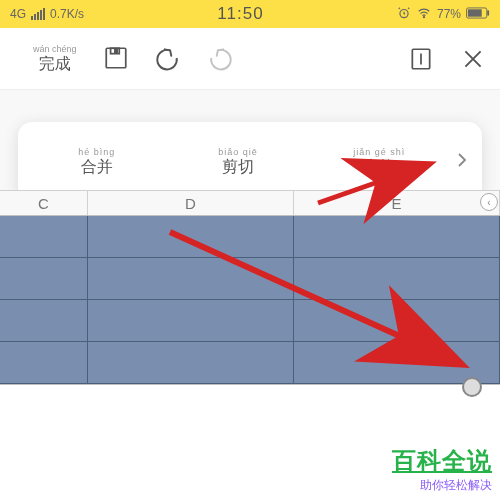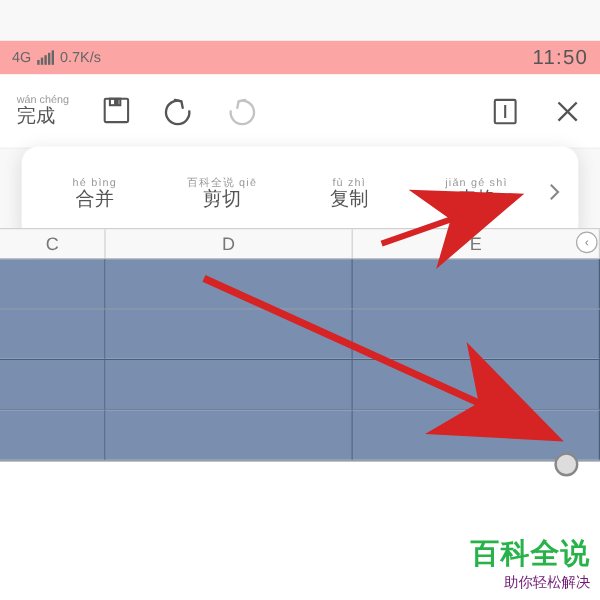--- a/index.html
+++ b/index.html
@@ -4,33 +4,33 @@
 <style>
   * { box-sizing: border-box; margin: 0; padding: 0; }
   body {
     width: 500px; height: 500px;
     font-family: -apple-system, "PingFang SC", sans-serif;
     background: #f8f8f8; overflow: hidden; position: relative;
     color: #444;
   }
   .status-bar {
     height: 28px; display: flex; align-items: center; justify-content: space-between;
-    padding: 0 10px; font-size: 12px; color: #666; background: #fca5a5; margin-top: 34px;
+    padding: 0 10px; font-size: 12px; color: #666; background: #fde047;
   }
   .status-left, .status-right { display: flex; align-items: center; gap: 5px; }
   .signal-bars { display: flex; align-items: flex-end; gap: 1px; }
   .bar { width: 2px; background: #666; }
   .b1{height:4px}.b2{height:6px}.b3{height:8px}.b4{height:10px}.b5{height:12px}
   .toolbar {
     height: 62px; background: #fff; display: flex; align-items: center;
     justify-content: space-between; padding: 0 14px;
     border-bottom: 1px solid #eee;
   }
   .toolbar-left, .toolbar-right { display: flex; align-items: center; gap: 26px; }
-  .finish-btn { text-align: left; font-size: 16px; color: #555; line-height: 1.1; }
+  .finish-btn { text-align: center; font-size: 16px; color: #555; line-height: 1.1; margin-left: 19px; }
   .finish-btn .pinyin { font-size: 9px; color: #999; display: block; }
   .tool-icon { width: 26px; height: 26px; display: flex; align-items: center; justify-content: center; }
   .tool-icon svg { width: 100%; height: 100%; }
   .disabled { opacity: 0.35; }
   .context-menu {
     position: absolute; top: 122px; left: 18px; right: 18px;
     background: #fff; border-radius: 14px;
     box-shadow: 0 3px 16px rgba(0,0,0,0.12);
     display: flex; align-items: center; padding: 12px 8px;
     height: 80px;
@@ -68,22 +68,22 @@
     border-top: 1px solid #c0c0c0;
   }
   .sel-handle {
     position:absolute; width:20px; height:20px; border-radius:50%;
     background:#ddd; border:2px solid #888;
   }
   .arrow-svg { position:absolute; top:0; left:0; pointer-events:none; }
   .watermark {
     position:absolute; right: 8px; bottom: 6px; text-align:right;
   }
-  .wm-main { color:#27b34a; font-weight:600; font-size:24px; letter-spacing:1px;}
-  .wm-sub { color:#701a75; font-size:12px; }
+  .wm-main { color:#27b34a; font-weight:600; font-size:24px; letter-spacing:1px;text-decoration:underline;}
+  .wm-sub { color:#8b5cf6; font-size:12px; }
   .expand-dot {
     position:absolute; right:2px; top:193px; width:18px; height:18px;
     border:1px solid #aaa; border-radius:50%; background:#fff;
     display:flex;align-items:center;justify-content:center;font-size:10px;color:#888;
   }
 </style>
 </head>
 <body>
 
 <div class="status-bar">
@@ -92,20 +92,42 @@
     <span class="signal-bars">
       <span class="bar b1"></span>
         <span class="bar b2"></span>
         <span class="bar b3"></span>
         <span class="bar b4"></span>
         <span class="bar b5"></span>
     </span>
     <span>0.7K/s</span>
   </div>
   <div style="font-size:17px; color:#555; letter-spacing:1px;">11:50</div>
+  <div class="status-right">
+    <span>
+      <svg width="14" height="14" viewBox="0 0 24 24" fill="none" stroke="#666" stroke-width="2">
+          <circle cx="12" cy="13" r="7"></circle>
+          <path d="M12 10v3l2 1M5 3l-2 2M19 3l2 2"></path>
+        </svg>
+    </span>
+    <span>
+      <svg width="16" height="14" viewBox="0 0 24 24" fill="none" stroke="#666" stroke-width="2">
+          <path d="M3 9c5-5 13-5 18 0M6 13c3.5-3.5 8.5-3.5 12 0M9.5 16.5c1.5-1.5 3.5-1.5 5 0"></path>
+          <circle cx="12" cy="19" r="1" fill="#666"></circle>
+        </svg>
+    </span>
+    <span>77%</span>
+    <span>
+      <svg width="24" height="12" viewBox="0 0 26 12">
+          <rect x="0.5" y="0.5" width="22" height="11" rx="2" fill="none" stroke="#666"></rect>
+          <rect x="23" y="3" width="2" height="6" rx="1" fill="#666"></rect>
+          <rect x="2" y="2" width="15" height="8" fill="#666"></rect>
+        </svg>
+    </span>
+  </div>
 </div>
 
 <div class="toolbar">
   <div class="toolbar-left">
     <div class="finish-btn">
       <span class="pinyin">wán chéng</span>
       <span>完成</span>
     </div>
     <div class="tool-icon">
       <svg viewBox="0 0 24 24" fill="none" stroke="#555" stroke-width="1.6">
@@ -141,26 +163,22 @@
     </div>
   </div>
 </div>
 
 <div class="context-menu">
   <div class="menu-item">
     <span class="pinyin">hé bìng</span>
     <span>合并</span>
   </div>
   <div class="menu-item">
-    <span class="pinyin">百科全说 qiē</span>
+    <span class="pinyin">biǎo qiē</span>
     <span>剪切</span>
-  </div>
-  <div class="menu-item">
-    <span class="pinyin">fù zhì</span>
-    <span>复制</span>
   </div>
   <div class="menu-item">
     <span class="pinyin">jiǎn gé shì</span>
     <span>表格</span>
   </div>
   <div class="menu-more">
     <svg width="10" height="16" viewBox="0 0 10 16" fill="none" stroke="#888" stroke-width="1.8">
         <path d="M2 2 L8 8 L2 14"></path>
       </svg>
   </div>

